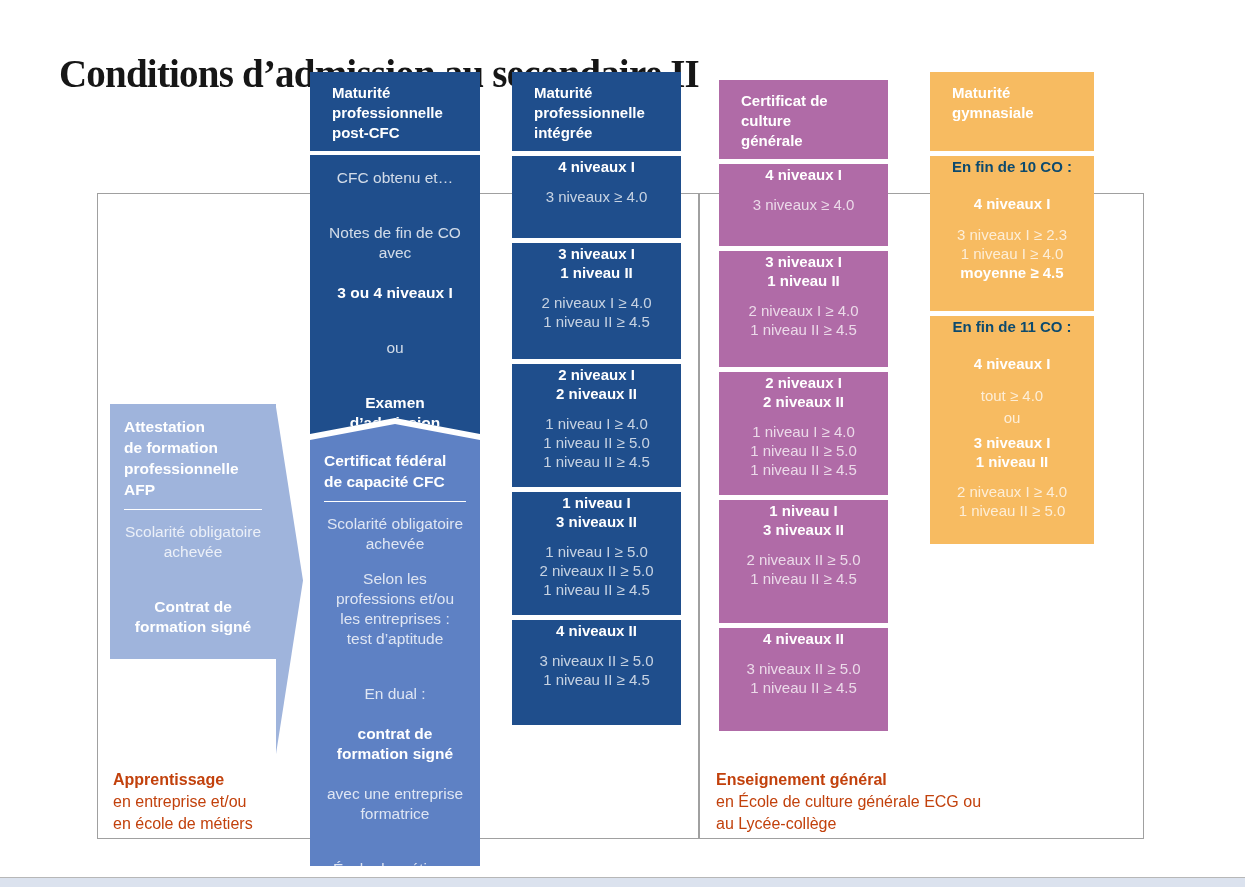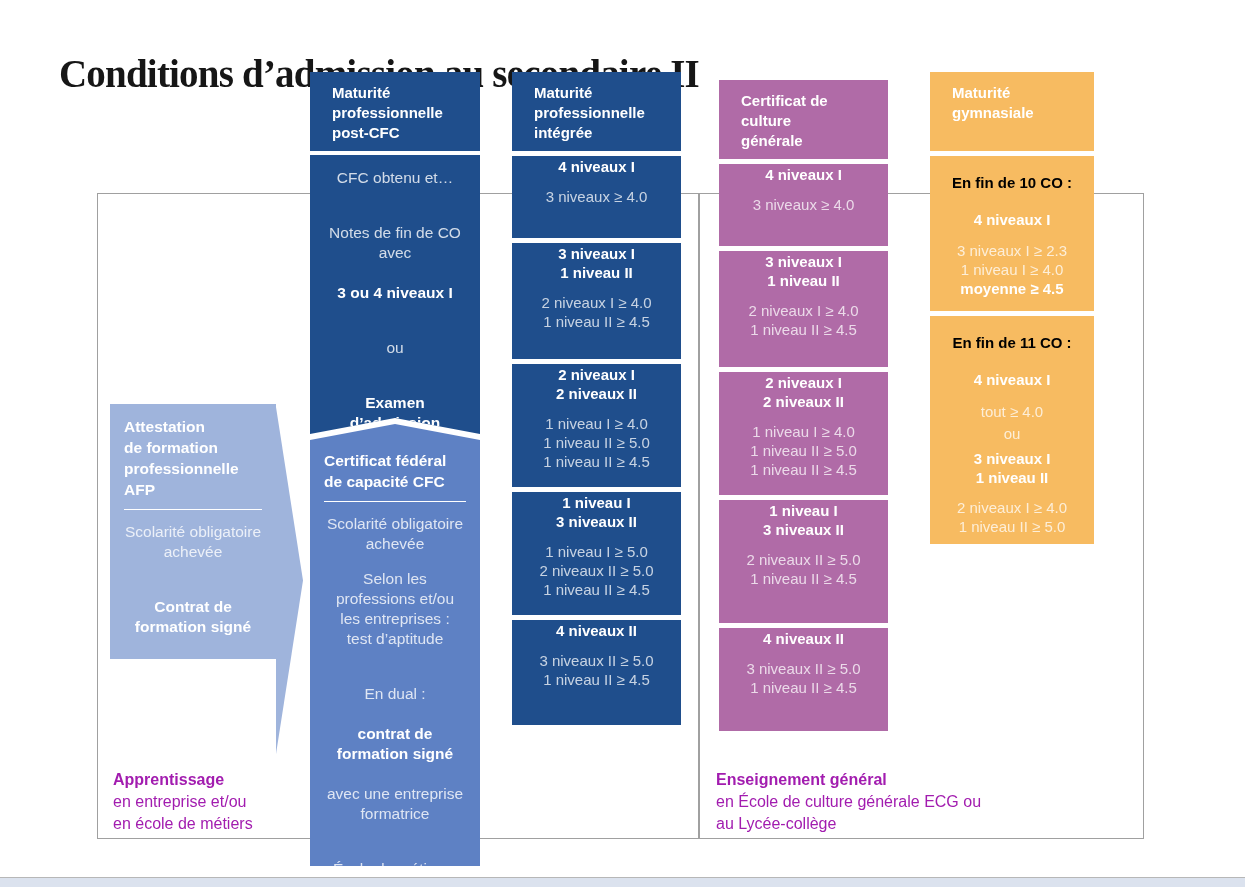--- a/index.html
+++ b/index.html
@@ -21,21 +21,21 @@
   .bg-purple    { background:#b06ba7;margin-top:8px; }
   .bg-orange    { background:#f7bb61; }
 
   .colwrap { position:absolute; }
   .colhead {
     box-sizing:border-box; height:79px; padding:11px 22px;
     color:#fff; font-weight:700; font-size:15px; line-height:20px; white-space:pre-line;
   }
 
   .sec { margin-top:5px; box-sizing:border-box; text-align:center; padding-top:1px; font-size:15px; }
-  .sec-when  { font-weight:700; color:#000000; line-height:19px;margin-top:16px; }
+  .sec-when  { font-weight:700; color:#0c4a6e; line-height:19px; }
   .sec-title { font-weight:700; color:#fff; line-height:19px; white-space:pre-line; }
   .sec-vals  { margin-top:11px; line-height:19px; white-space:pre-line; color:rgba(255,255,255,0.75); }
   .sec-vals-b{ font-weight:700; color:#fff; line-height:19px; white-space:pre-line; }
 
   .bodybox { box-sizing:border-box; color:rgba(255,255,255,0.8); font-size:15.5px; line-height:20px; }
   .para { margin:0 0 15px 0; white-space:pre-line;text-align:center; }
   .para:last-child { margin-bottom:0; }
   .b { display:block; font-weight:700; color:#fff; white-space:pre-line; }
   .r { display:block; white-space:pre-line; }
 
@@ -55,21 +55,21 @@
   }
   .box-title {
     font-weight:700; color:#fff; font-size:15.5px; line-height:21px; white-space:pre-line;
     padding-bottom:9px; border-bottom:1px solid #ffffff; margin-bottom:12px;
   }
   .afp-arrow {
     position:absolute; left:276px; top:407px; width:27px; height:347px;
     background:#9fb4dc; clip-path:polygon(0 0, 100% 50%, 0 100%);
   }
 
-  .footer { position:absolute; color:#a21caf; font-size:16px; line-height:22px; }
+  .footer { position:absolute; color:#c2410c; font-size:16px; line-height:22px; }
   .footer .fb { font-weight:700; display:block; }
   .footer .fr { display:block; white-space:pre-line; }
 
   .bottom-strip {
     position:absolute; left:0; top:877px; width:1245px; height:10px;
     background:#dbe2ee; border-top:1px solid #b7b7b7; box-sizing:border-box;
   }
 </style>
 </head>
 <body>

